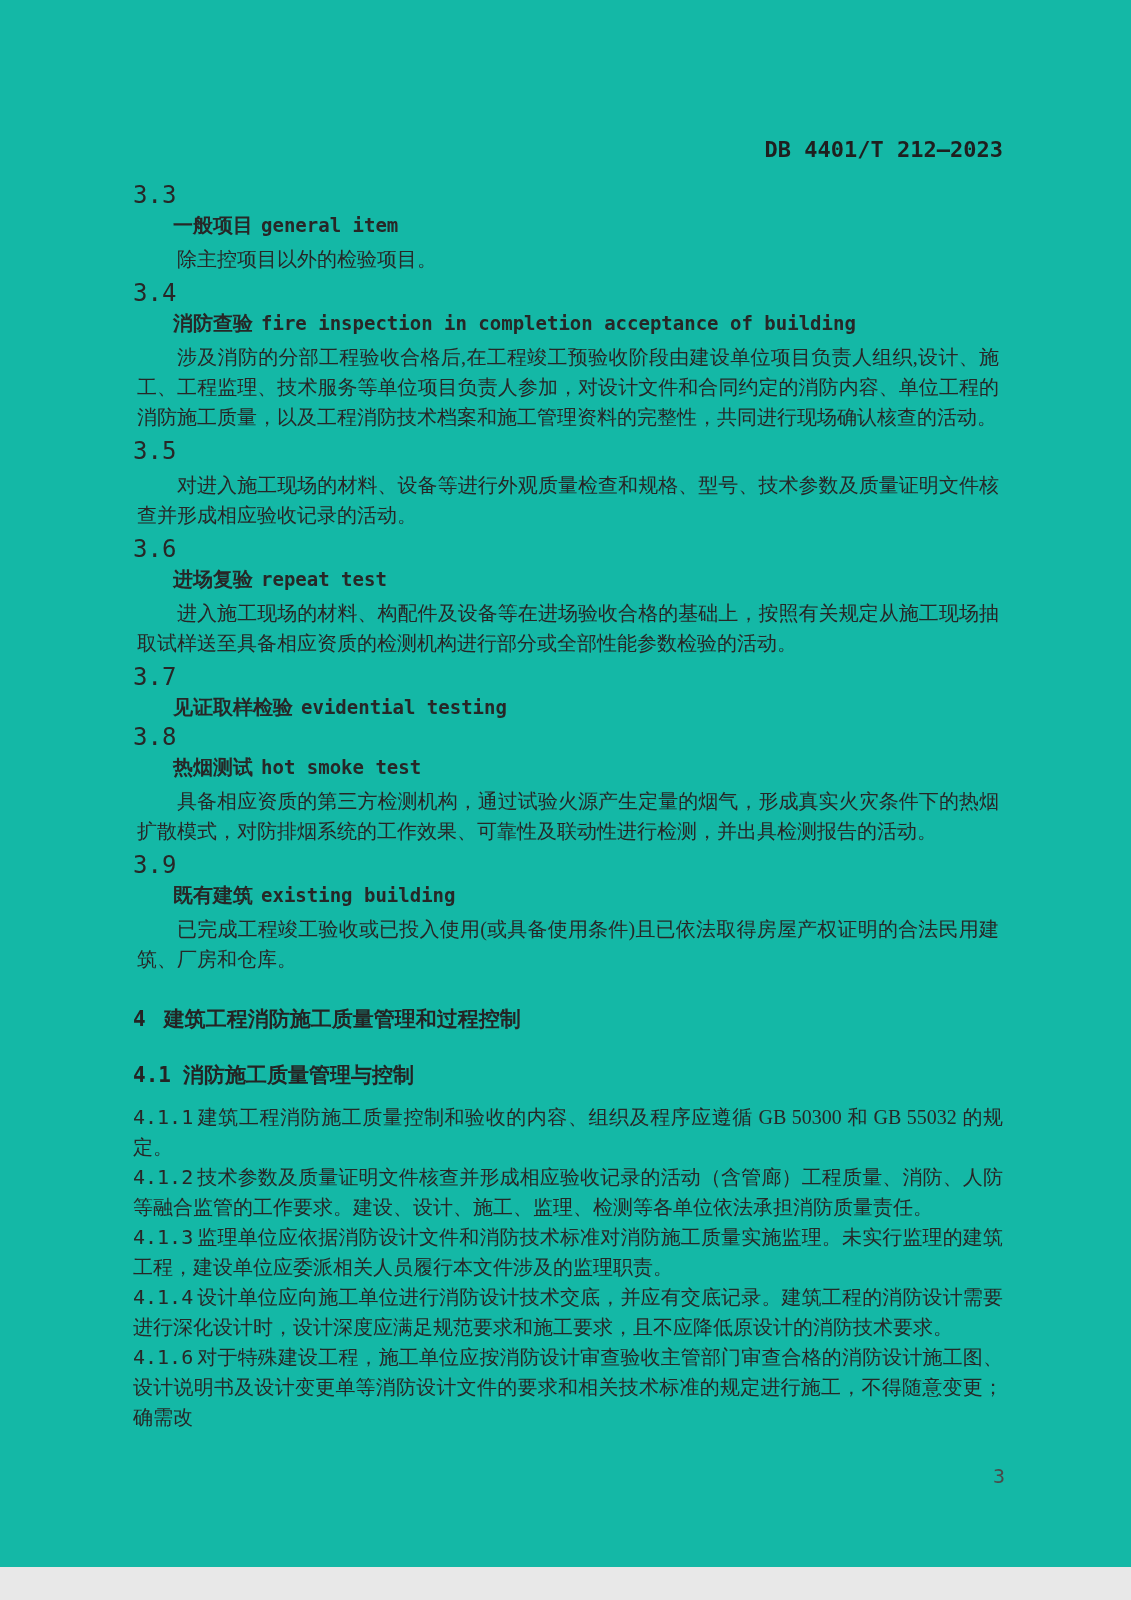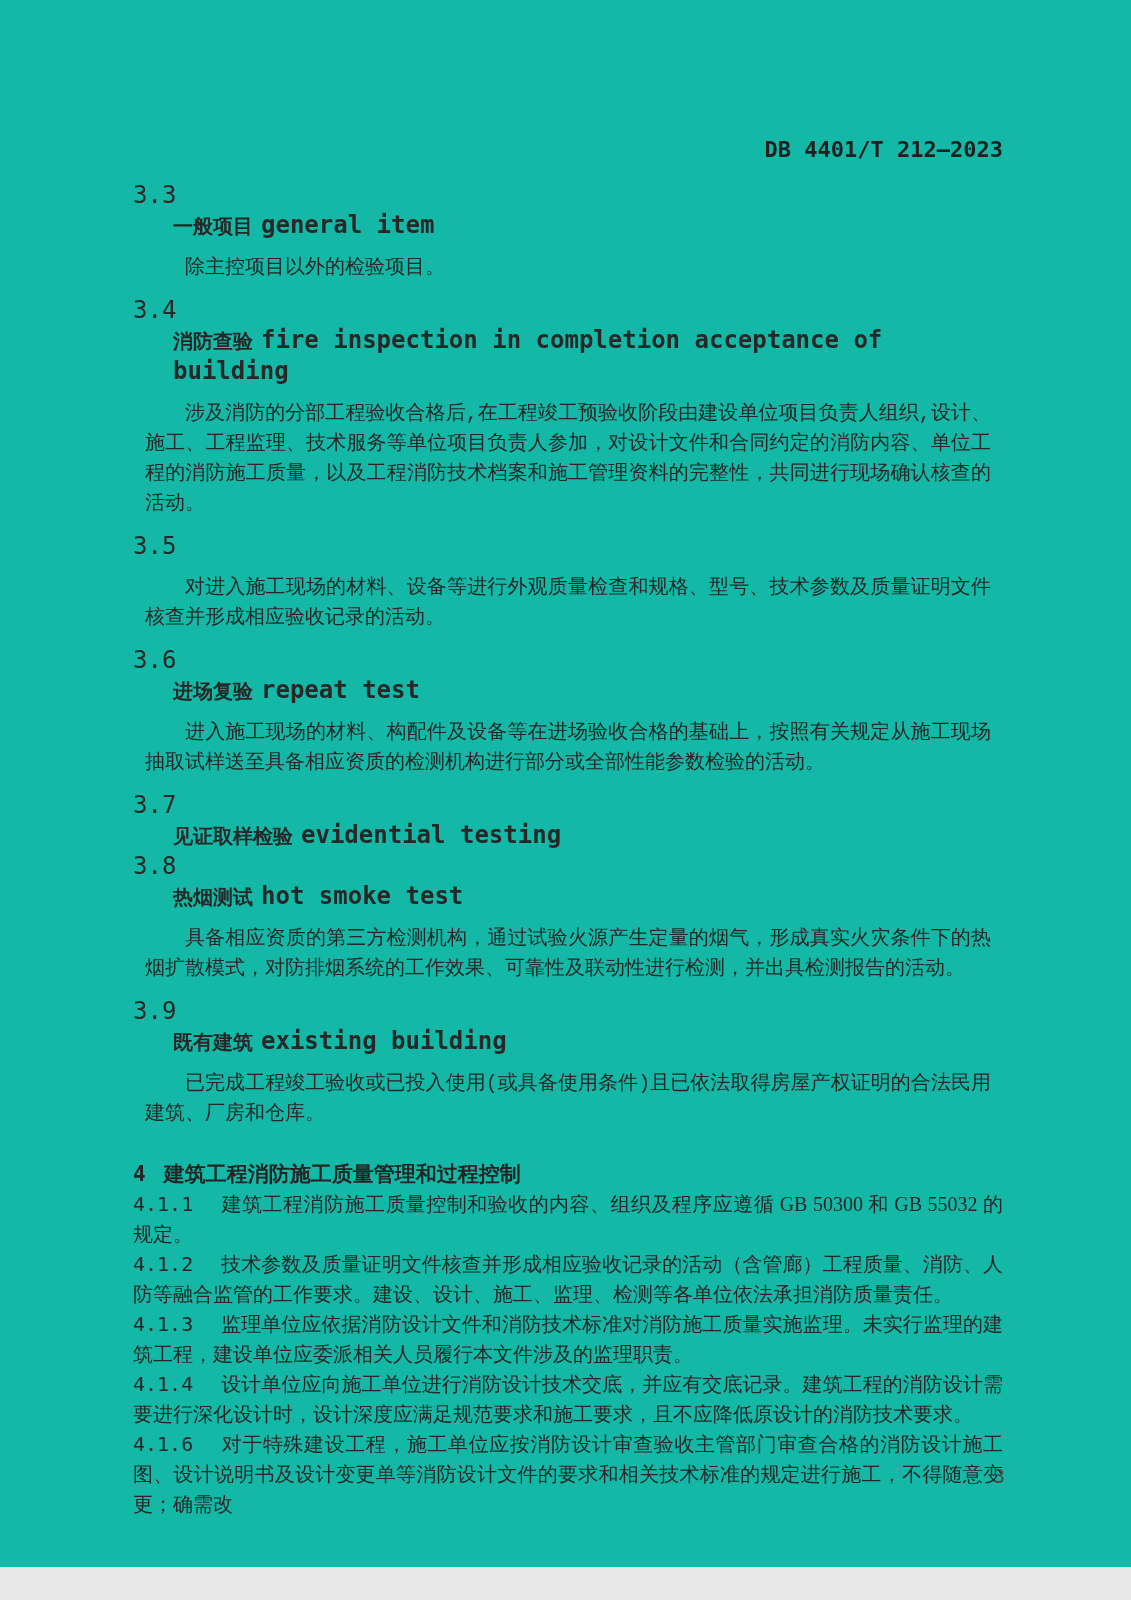--- a/index.html
+++ b/index.html
@@ -22,43 +22,43 @@
     font-family: "DejaVu Sans Mono", "Liberation Mono", monospace;
     font-size: 24px; line-height: 30px;
   }
   .tline { padding-left: 40px; line-height: 30px; font-size: 20px; }
   .tzh {
     font-family: "Liberation Sans", "DejaVu Sans", sans-serif;
     font-weight: bold;
   }
   .ten {
     font-family: "DejaVu Sans Mono", "Liberation Mono", monospace;
-    font-weight: bold; font-size: 24px; margin-left: 8px;
+    font-weight: bold; font-size: 19px; margin-left: 8px;
   }
   .tdef {
-    margin: 12px; text-indent: 40px; font-size: 20px;
-    line-height: 30px; text-align: justify; font-family: Liberation Mono, monospace;
+    margin: 4px; text-indent: 40px; font-size: 20px;
+    line-height: 30px; text-align: justify;
   }
   .h4, .h41 {
     font-family: "Liberation Sans", "DejaVu Sans", sans-serif;
     font-size: 21px; font-weight: bold; line-height: 30px; color: #242424;
   }
   .h4  { margin: 30px 0 0 0; }
   .h41 { margin: 26px 0 12px 0; }
   .hnum {
     font-family: "DejaVu Sans Mono", "Liberation Mono", monospace;
     margin-right: 18px;
   }
   .h41 .hnum { margin-right: 12px; }
   .citem {
     margin: 0; font-size: 20px; line-height: 30px; text-align: justify;
   }
   .cnum {
     font-family: "DejaVu Sans Mono", "Liberation Mono", monospace;
-    margin-right: 28px; white-space: nowrap;
+    margin-right: 4px; white-space: nowrap;
   }
   .page-number {
     position: absolute; top: 1464px; right: 126px;
     font-family: "DejaVu Sans Mono", "Liberation Mono", monospace;
     font-size: 20px; color: #4a4a4a;
   }
 </style>
 </head>
 <body>
 
@@ -115,20 +115,23 @@
     <div class="tline">
       <span class="tzh">既有建筑</span><span class="ten">existing building</span>
     </div>
     <p class="tdef">已完成工程竣工验收或已投入使用(或具备使用条件)且已依法取得房屋产权证明的合法民用建筑、厂房和仓库。</p>
   </section>
 
   <h2 class="h4">
     <span class="hnum">4</span><span>建筑工程消防施工质量管理和过程控制</span>
   </h2>
 
+  <h3 class="h41">
+    <span class="hnum">4.1</span><span>消防施工质量管理与控制</span>
+  </h3>
 
   <p class="citem">
     <span class="cnum">4.1.1</span><span>建筑工程消防施工质量控制和验收的内容、组织及程序应遵循 GB 50300 和 GB 55032 的规定。</span>
   </p>
   <p class="citem">
     <span class="cnum">4.1.2</span><span>技术参数及质量证明文件核查并形成相应验收记录的活动（含管廊）工程质量、消防、人防等融合监管的工作要求。建设、设计、施工、监理、检测等各单位依法承担消防质量责任。</span>
   </p>
   <p class="citem">
     <span class="cnum">4.1.3</span><span>监理单位应依据消防设计文件和消防技术标准对消防施工质量实施监理。未实行监理的建筑工程，建设单位应委派相关人员履行本文件涉及的监理职责。</span>
   </p>

